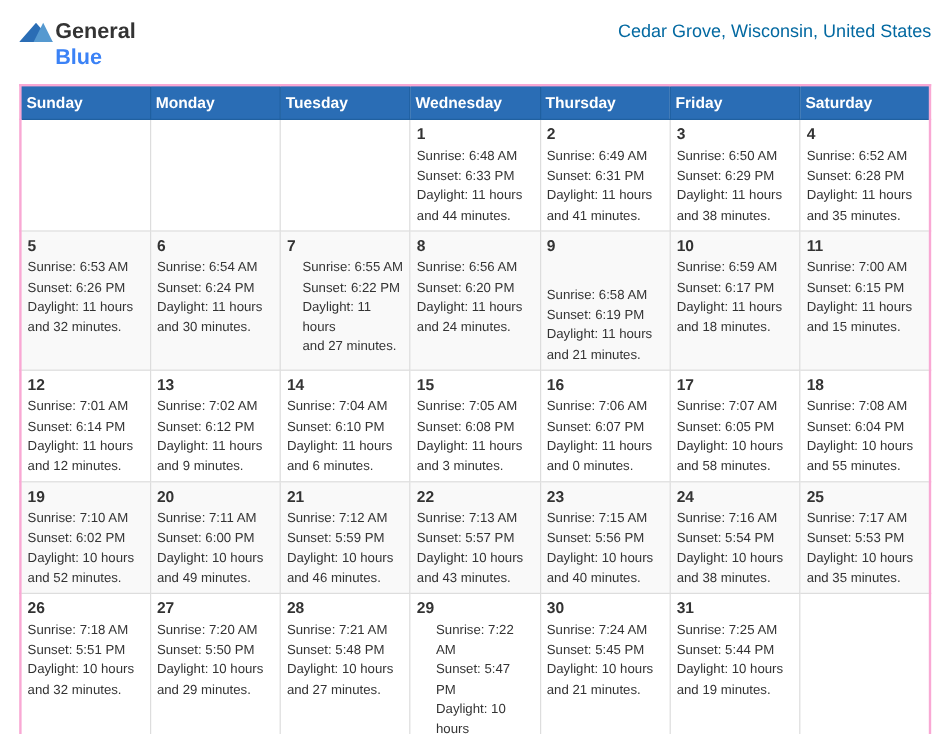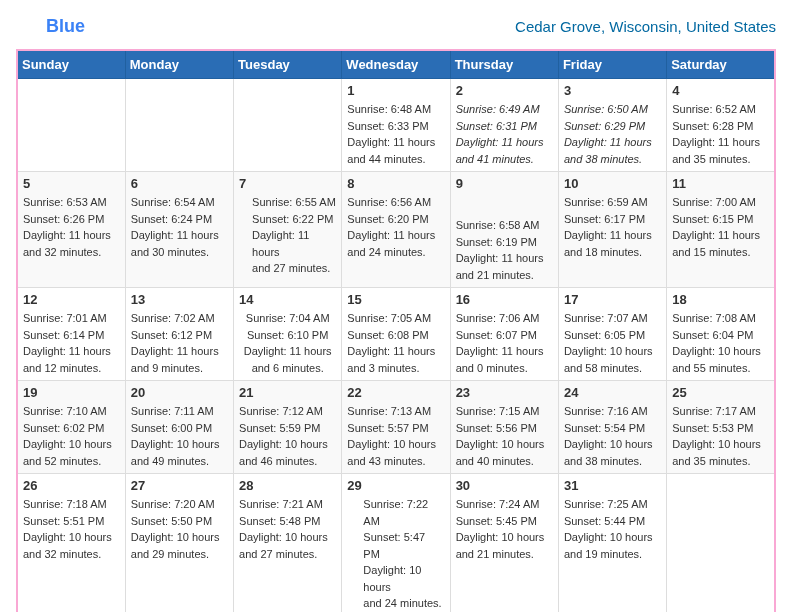--- a/index.html
+++ b/index.html
@@ -87,20 +87,27 @@
     }
     .row-alt td {
       background: #f2f2f2;
     }
   </style>
 </head>
 <body>
 
 <div class="header">
   <div class="logo">
+    <div class="logo-row">
+      <svg class="logo-icon" viewBox="0 0 28 20" xmlns="http://www.w3.org/2000/svg">
+        <polygon points="14,2 28,18 0,18" fill="#2a6db5"></polygon>
+        <polygon points="20,2 28,18 12,18" fill="#5599d0"></polygon>
+      </svg>
+      <span style="font-size:18px;font-weight:bold;color:#333;">General</span>
+    </div>
     <span style="font-size:18px;font-weight:bold;color:#3b82f6;margin-left:30px;">Blue</span>
   </div>
   <div class="title-area">
     <div class="subtitle">Cedar Grove, Wisconsin, United States</div>
   </div>
 </div>
 
 <table class="calendar">
   <thead>
     <tr>
@@ -120,28 +127,28 @@
         <td class="empty-cell"></td>
         <td>
           <span class="day-number">1</span>
           <div class="day-info" style="white-space: pre-line;">Sunrise: 6:48 AM
 Sunset: 6:33 PM
 Daylight: 11 hours
 and 44 minutes.</div>
         </td>
         <td>
           <span class="day-number">2</span>
-          <div class="day-info" style="white-space: pre-line; font-style: italic;">Sunrise: 6:49 AM
+          <div class="day-info" style="white-space: pre-line;">Sunrise: 6:49 AM
 Sunset: 6:31 PM
 Daylight: 11 hours
 and 41 minutes.</div>
         </td>
         <td>
           <span class="day-number">3</span>
-          <div class="day-info" style="white-space: pre-line; font-style: italic;">Sunrise: 6:50 AM
+          <div class="day-info" style="white-space: pre-line;">Sunrise: 6:50 AM
 Sunset: 6:29 PM
 Daylight: 11 hours
 and 38 minutes.</div>
         </td>
         <td>
           <span class="day-number">4</span>
           <div class="day-info" style="white-space: pre-line;">Sunrise: 6:52 AM
 Sunset: 6:28 PM
 Daylight: 11 hours
 and 35 minutes.</div>
@@ -208,21 +215,21 @@
         </td>
         <td>
           <span class="day-number">13</span>
           <div class="day-info" style="white-space: pre-line;">Sunrise: 7:02 AM
 Sunset: 6:12 PM
 Daylight: 11 hours
 and 9 minutes.</div>
         </td>
         <td>
           <span class="day-number">14</span>
-          <div class="day-info" style="white-space: pre-line; text-align: center;">Sunrise: 7:04 AM
+          <div class="day-info" style="white-space: pre-line;">Sunrise: 7:04 AM
 Sunset: 6:10 PM
 Daylight: 11 hours
 and 6 minutes.</div>
         </td>
         <td>
           <span class="day-number">15</span>
           <div class="day-info" style="white-space: pre-line;">Sunrise: 7:05 AM
 Sunset: 6:08 PM
 Daylight: 11 hours
 and 3 minutes.</div>

